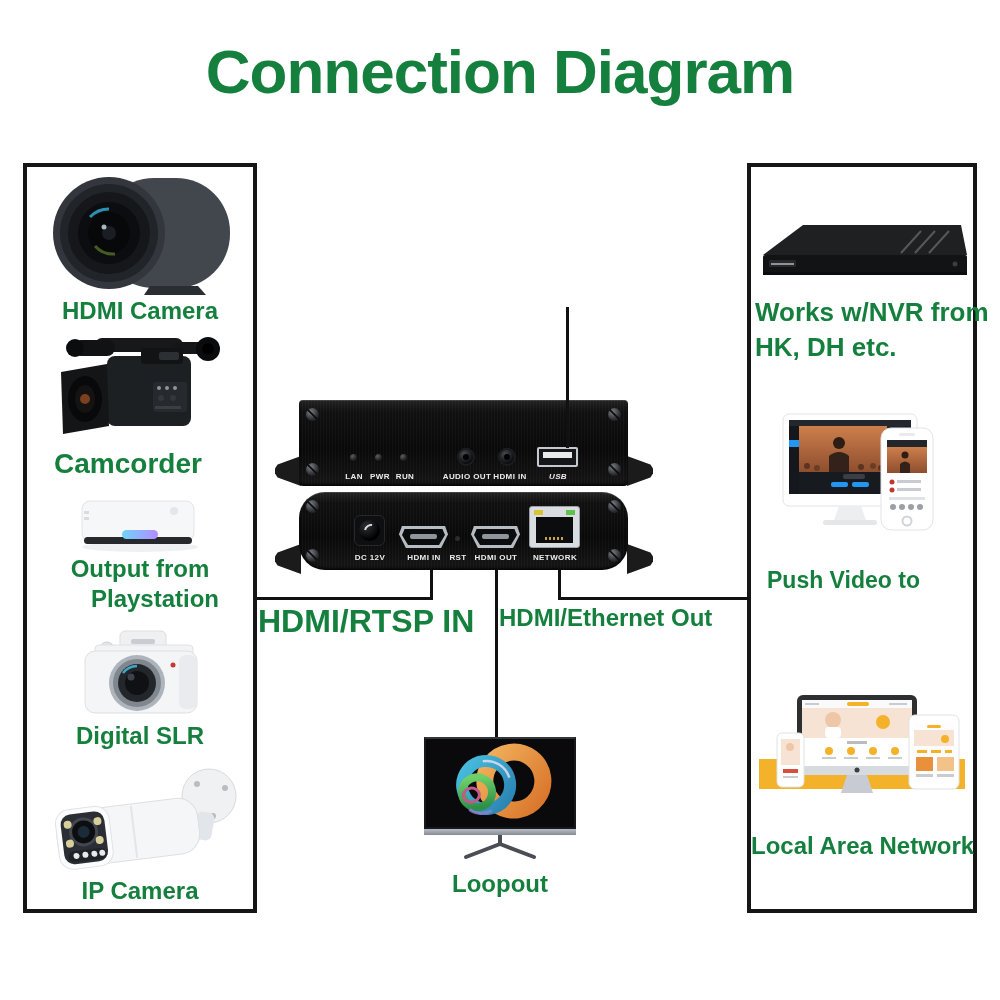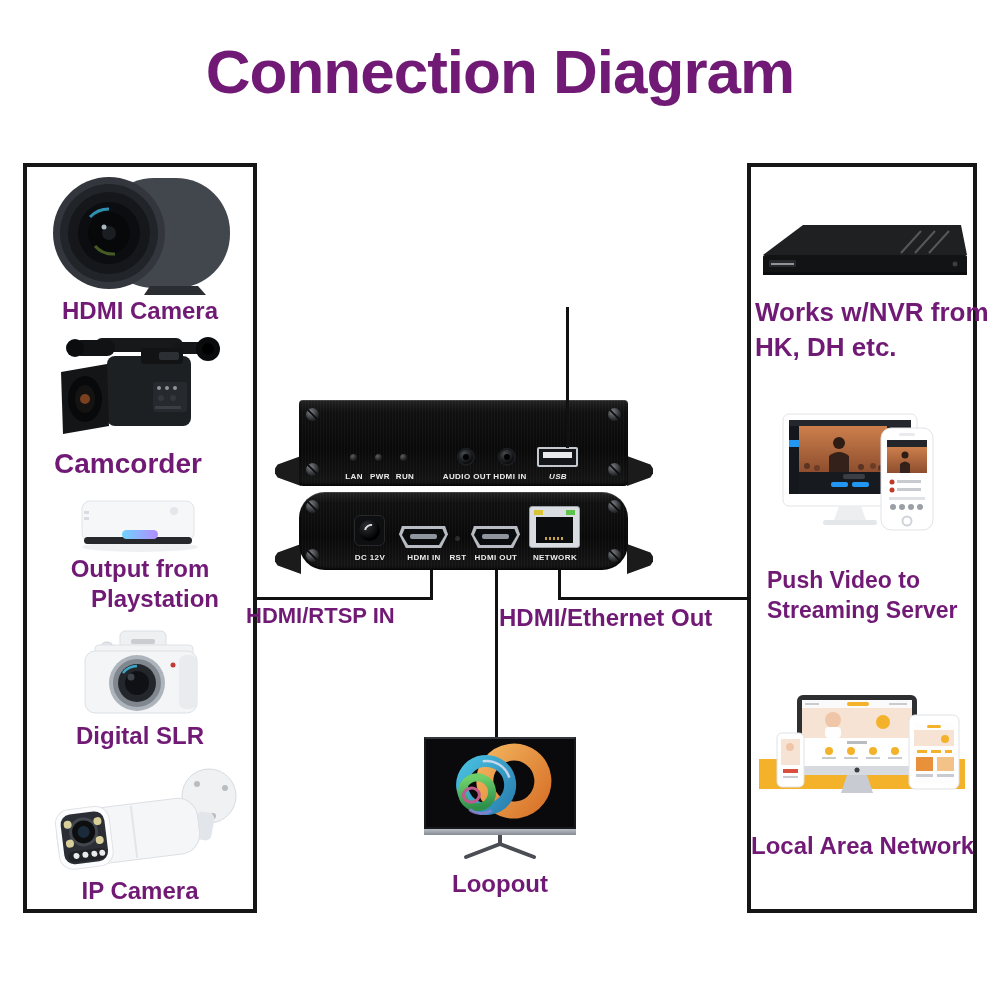--- a/index.html
+++ b/index.html
@@ -1,19 +1,19 @@
 <!DOCTYPE html>
 <html><head>
 <meta charset="utf-8">
 <style>
   html,body{margin:0;padding:0;background:#ffffff;}
   #canvas{position:relative;width:1000px;height:1000px;background:#ffffff;overflow:hidden;
           font-family:"Liberation Sans",sans-serif;}
   .abs{position:absolute;}
-  .cap{font-weight:bold;color:#701a75;}
+  .cap{font-weight:bold;color:#15803d;}
   .center{text-align:center;}
   .nowrap{white-space:nowrap;}
 
   
   .colbox{position:absolute;border:4px solid #161616;background:#ffffff;box-sizing:border-box;}
 
   
   .line{position:absolute;background:#111111;}
 
   
@@ -220,21 +220,20 @@
       <circle cx="111" cy="80" r="2.5" fill="#c0392b"></circle>
         <rect x="116" y="78" width="24" height="3" fill="#c8ccd1"></rect>
       <rect x="108" y="87" width="36" height="3" fill="#dfe2e6"></rect>
       <circle cx="112" cy="97" r="3" fill="#9aa0a6"></circle>
         <circle cx="121" cy="97" r="3" fill="#9aa0a6"></circle>
       <circle cx="130" cy="97" r="3" fill="#9aa0a6"></circle>
         <circle cx="139" cy="97" r="3" fill="#9aa0a6"></circle>
       <circle cx="126" cy="111" r="4.5" fill="none" stroke="#d0d3d8" stroke-width="2"></circle>
     </svg>
     <div class="abs cap nowrap" style="left:16px;top:400px;font-size:23px;">Push Video to</div>
-    <div class="abs cap nowrap" style="left:16px;top:430px;font-size:23px;">Streaming Server</div>
 
     <svg class="abs" style="left:8px;top:520px;" width="206" height="118" viewBox="0 0 206 118">
       <rect x="0" y="72" width="206" height="30" fill="#f3b229"></rect>
       <rect x="38" y="8" width="120" height="80" rx="6" fill="#2e2f31"></rect>
       <rect x="43" y="13" width="110" height="66" fill="#ffffff"></rect>
       <rect x="43" y="13" width="110" height="8" fill="#fafafa"></rect>
       <rect x="88" y="15" width="22" height="4" rx="2" fill="#f3b229"></rect>
       <rect x="46" y="16" width="14" height="2" fill="#c8ccd1"></rect>
         <rect x="130" y="16" width="18" height="2" fill="#c8ccd1"></rect>
       <rect x="43" y="21" width="110" height="30" fill="#f7e3d3"></rect>
@@ -324,21 +323,21 @@
     </div>
   </div>
 
   <div class="line" style="left:566px;top:307px;width:3px;height:141px;"></div>
   <div class="line" style="left:430px;top:570px;width:3px;height:30px;"></div>
   <div class="line" style="left:257px;top:597px;width:176px;height:3px;"></div>
   <div class="line" style="left:558px;top:570px;width:3px;height:30px;"></div>
   <div class="line" style="left:558px;top:597px;width:192px;height:3px;"></div>
   <div class="line" style="left:495px;top:570px;width:3px;height:168px;"></div>
 
-  <div class="abs cap nowrap" style="left:246px;top:603px;font-size:22px;">HDMI/RTSP IN</div>
+  <div class="abs cap nowrap" style="left:258px;top:603px;font-size:32px;">HDMI/RTSP IN</div>
   <div class="abs cap nowrap" style="left:499px;top:604px;font-size:24px;">HDMI/Ethernet Out</div>
 
   <div>
     <div class="loopscreen" style="left:424px;top:737px;width:152px;height:92px;">
       <svg width="148" height="88" viewBox="0 0 148 88">
         <defs>
           <linearGradient id="lgor" x1="0" y1="0" x2="1" y2="1">
               <stop offset="0" stop-color="#f2b25c"></stop>
               <stop offset="1" stop-color="#d8732a"></stop>
             </linearGradient>

